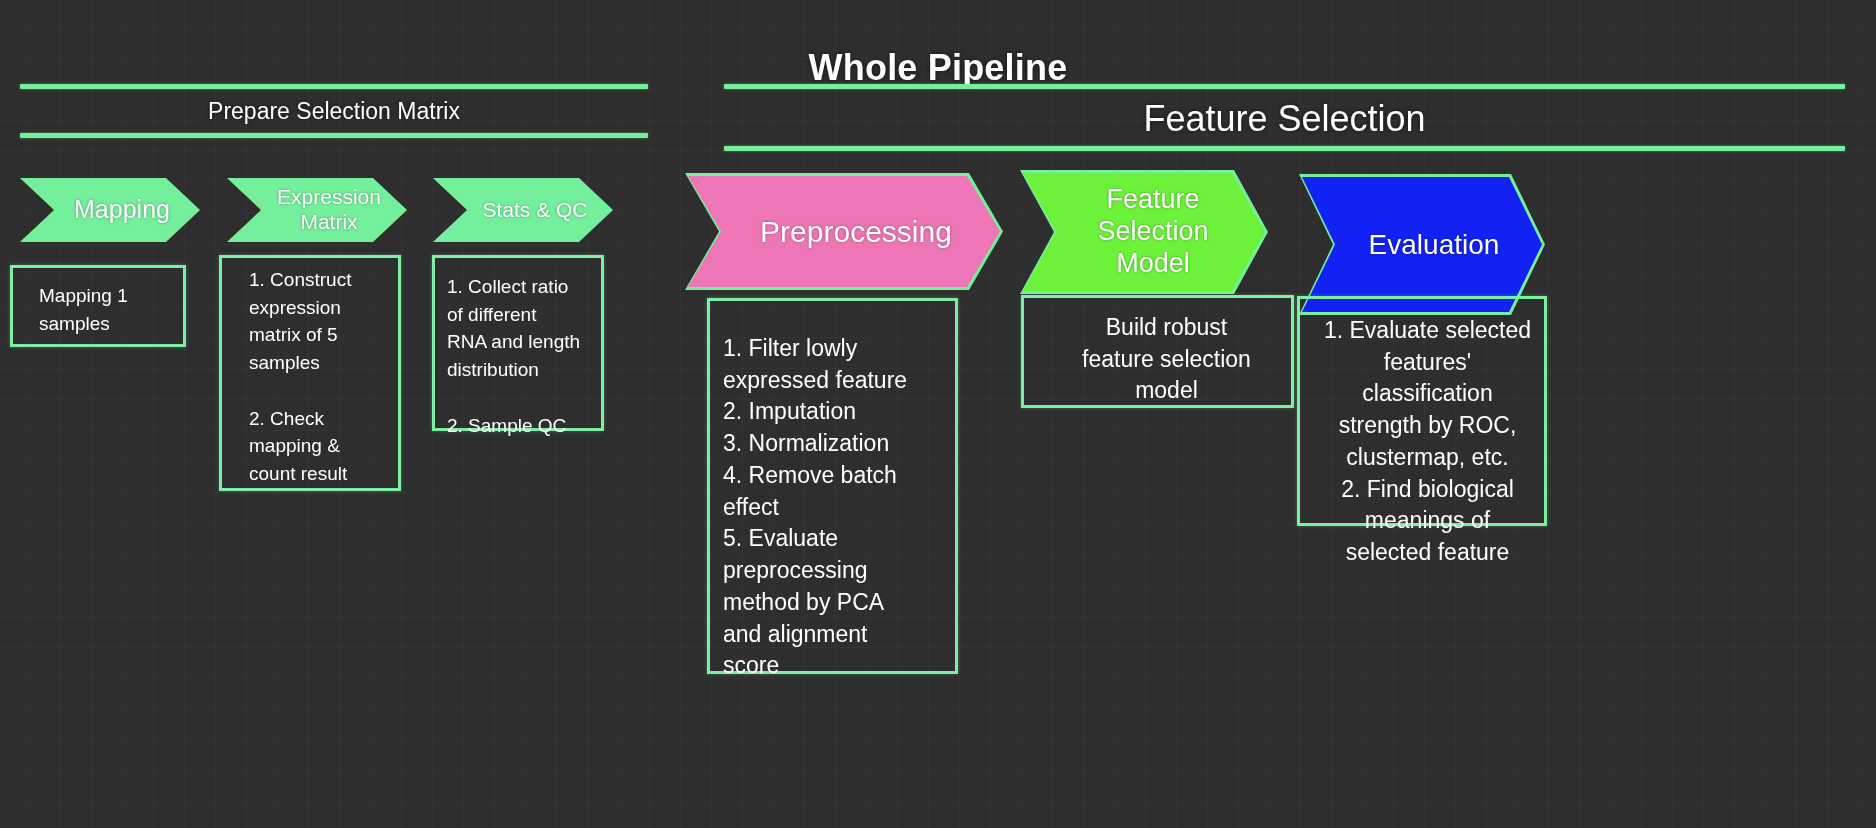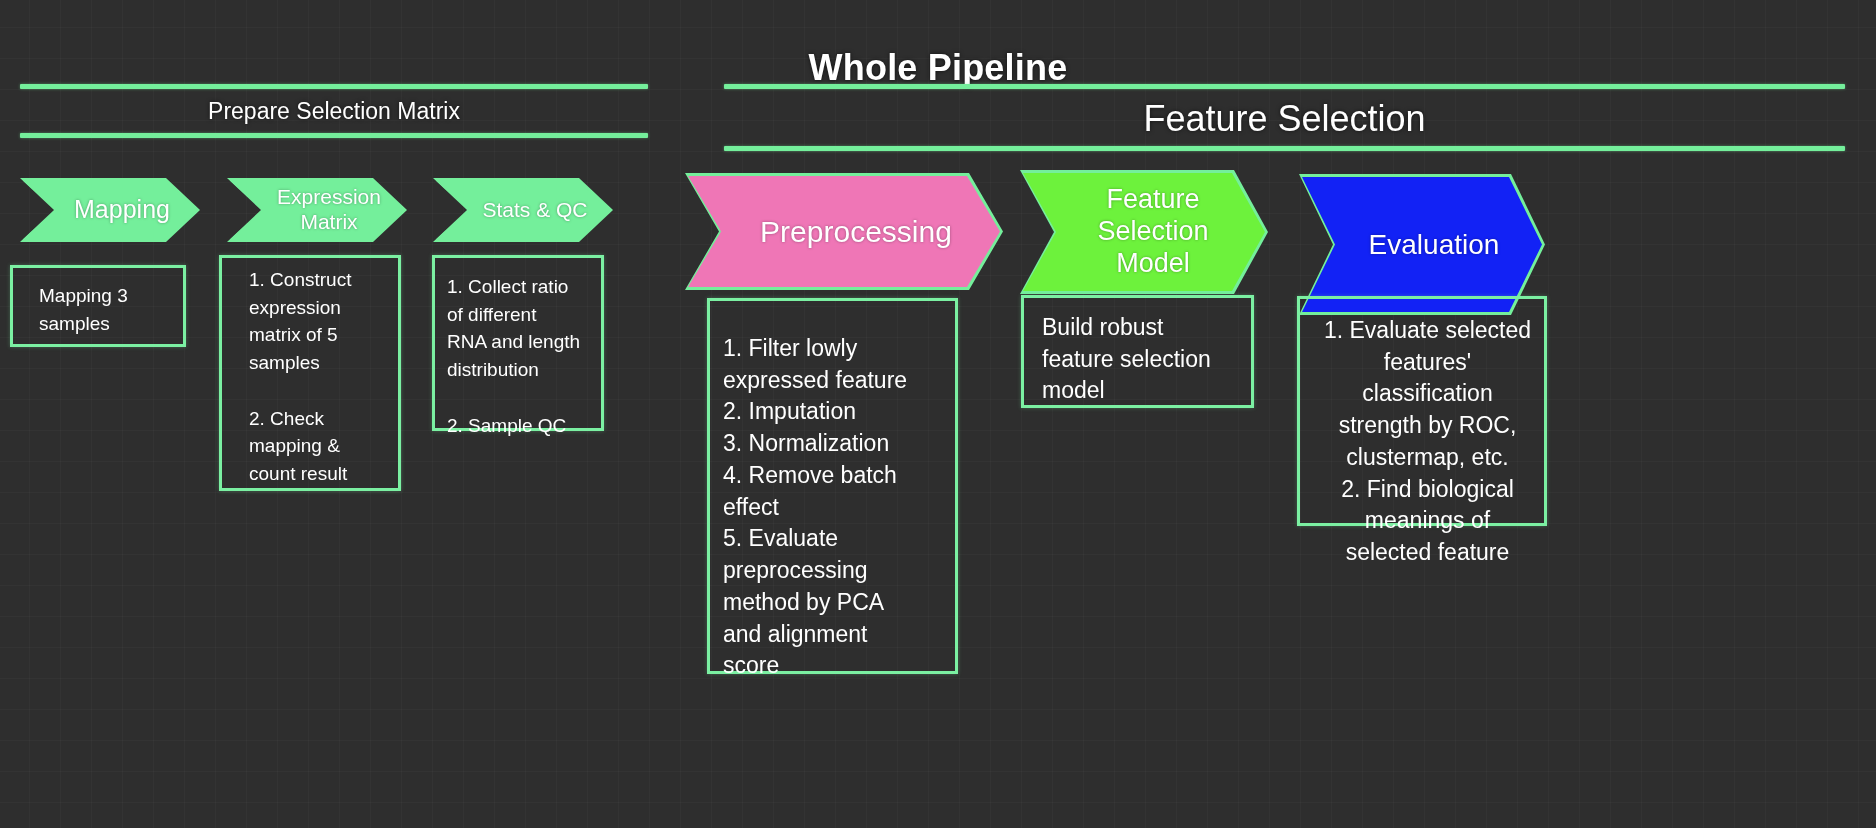--- a/index.html
+++ b/index.html
@@ -90,21 +90,21 @@
     <div class="rule"></div>
     <div class="sect-name">Feature Selection</div>
     <div class="rule"></div>
   </div>
 
   <div class="chev" style="left:20px;top:178px;width:180px;height:64px;">
     <div class="inner" style="background:#74ef9b;">
       <div class="lbl" style="font-size:25px;">Mapping</div>
     </div>
   </div>
-  <div class="note" style="left:10px;top:265px;width:176px;height:82px;font-size:19px;line-height:1.45;padding:14px 0 0 26px;">Mapping 3
+  <div class="note" style="left:10px;top:265px;width:176px;height:82px;font-size:19px;line-height:1.45;padding:14px 0 0 26px;">Mapping 1
 samples</div>
 
   <div class="chev" style="left:227px;top:178px;width:180px;height:64px;">
     <div class="inner" style="background:#74ef9b;">
       <div class="lbl" style="font-size:21px;">Expression
 Matrix</div>
     </div>
   </div>
   <div class="note" style="left:219px;top:255px;width:182px;height:236px;font-size:19px;line-height:1.46;padding:8px 0 0 27px;">1. Construct
 expression
@@ -144,21 +144,21 @@
 and alignment
 score</div>
 
   <div class="chev" style="left:1020px;top:170px;width:248px;height:124px;">
     <div class="inner" style="background:#6df23c;">
       <div class="lbl" style="font-size:27px;padding-left:24px;">Feature
 Selection
 Model</div>
     </div>
   </div>
-  <div class="note" style="left:1021px;top:295px;width:233px;height:113px;font-size:23px;line-height:1.38;padding:14px 0 0 18px;">Build robust
+  <div class="note" style="left:1021px;top:295px;width:273px;height:113px;font-size:23px;line-height:1.38;padding:14px 0 0 18px;text-align:center;">Build robust
 feature selection
 model</div>
 
   <div class="chev" style="left:1299px;top:174px;width:246px;height:141px;">
     <div class="inner" style="background:#1222f5;">
       <div class="lbl" style="font-size:28px;">Evaluation</div>
     </div>
   </div>
   <div class="note" style="left:1297px;top:296px;width:250px;height:230px;font-size:23px;line-height:1.38;padding:16px 0 0 11px;text-align:center;">1. Evaluate selected
 features'

